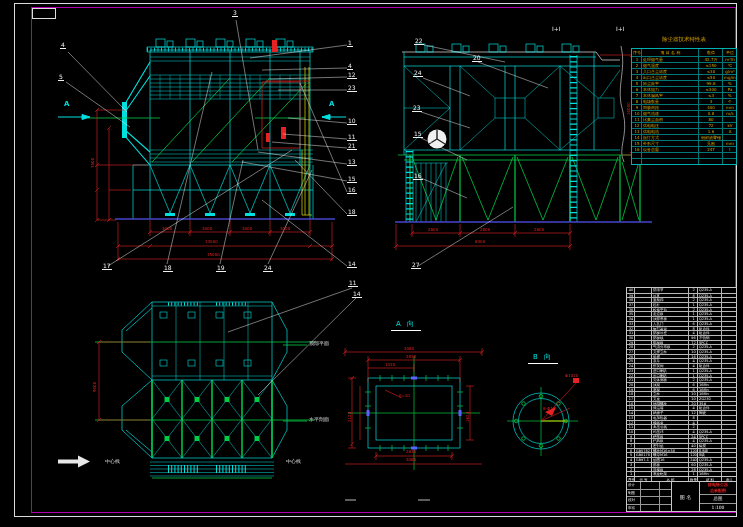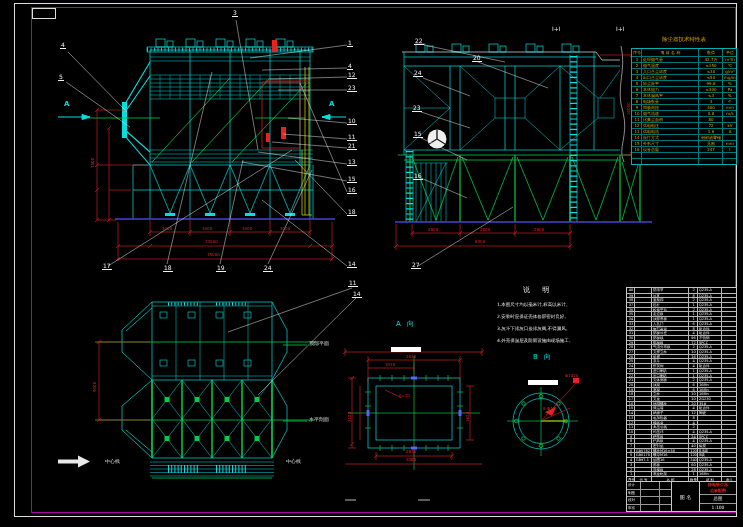--- a/index.html
+++ b/index.html
@@ -11,21 +11,21 @@
   .frame-inner{position:absolute;left:31px;top:7px;width:703px;height:504px;border:1px solid #b000b0;}
   .corner-box{position:absolute;left:32px;top:8px;width:22px;height:9px;border:1px solid #dcdcdc;background:#000;}
   
   .balloon{position:absolute;color:#f0f0f0;font-size:6px;line-height:5px;
            border-bottom:1px solid #f0f0f0;padding:0 1px 1px;white-space:nowrap;}
   
   .dimt{position:absolute;color:#e82222;font-size:4px;line-height:4px;white-space:nowrap;}
   .rot{transform:rotate(-90deg);transform-origin:0 0;}
   
   .cyanlbl{position:absolute;color:#00e0e0;font-size:7px;line-height:7px;
-           border-bottom:5px solid #ffffff;padding:0 5px 19px;white-space:nowrap;letter-spacing:2px;}
+           border-bottom:1px solid #ffffff;padding:0 5px 2px;white-space:nowrap;letter-spacing:2px;}
   .dirA{position:absolute;color:#00e0e0;font-size:7px;line-height:7px;font-weight:bold;}
   .wlabel{position:absolute;color:#e0e0e0;font-size:5px;line-height:5px;white-space:nowrap;}
   .elev{position:absolute;color:#e8e8e8;font-size:6px;line-height:6px;white-space:nowrap;}
   
   .notes{position:absolute;left:497px;top:285px;width:130px;color:#ececec;}
   .notes .ttl{font-size:7px;letter-spacing:5px;margin:0 0 7px 26px;}
   .note-item{font-size:4.5px;line-height:5px;margin-bottom:7px;white-space:nowrap;overflow:hidden;}
   
   .spec-title{position:absolute;left:631px;top:36px;width:106px;text-align:center;
               color:#d8a400;font-size:5.5px;line-height:6px;}
@@ -297,29 +297,20 @@
   <span class="dirA" style="left:329px;top:101px">A</span>
   <span class="cyanlbl" style="left:391px;top:321px">A 向</span>
   <span class="cyanlbl" style="left:528px;top:354px">B 向</span>
   <span class="elev" style="left:552px;top:26px">Ⅰ+Ⅰ</span>
   <span class="elev" style="left:616px;top:26px">Ⅰ+Ⅰ</span>
   <span class="wlabel" style="left:309px;top:341px">顶部平面</span>
   <span class="wlabel" style="left:309px;top:417px">水平剖面</span>
   <span class="wlabel" style="left:105px;top:459px">中心线</span>
   <span class="wlabel" style="left:286px;top:459px">中心线</span>
 
-  <div class="notes">
-    <div class="ttl">说  明</div>
-    <div>
-        <div class="note-item">1.本图尺寸均以毫米计,标高以米计。</div>
-        <div class="note-item">2.安装时应保证壳体各部密封良好。</div>
-        <div class="note-item">3.灰斗下排灰口接排灰阀,不得漏风。</div>
-        <div class="note-item">4.外壳保温层及防雨设施由现场施工。</div>
-      </div>
-  </div>
 
   <div class="spec-title">除尘器技术特性表</div>
   <div class="spec">
     <div class="spec-head">
       <span class="sc sc1">序号</span>
       <span class="sc sc2">项 目 名 称</span>
       <span class="sc sc3">数值</span>
       <span class="sc sc4">单位</span>
     </div>
     <div class="spec-rows">

